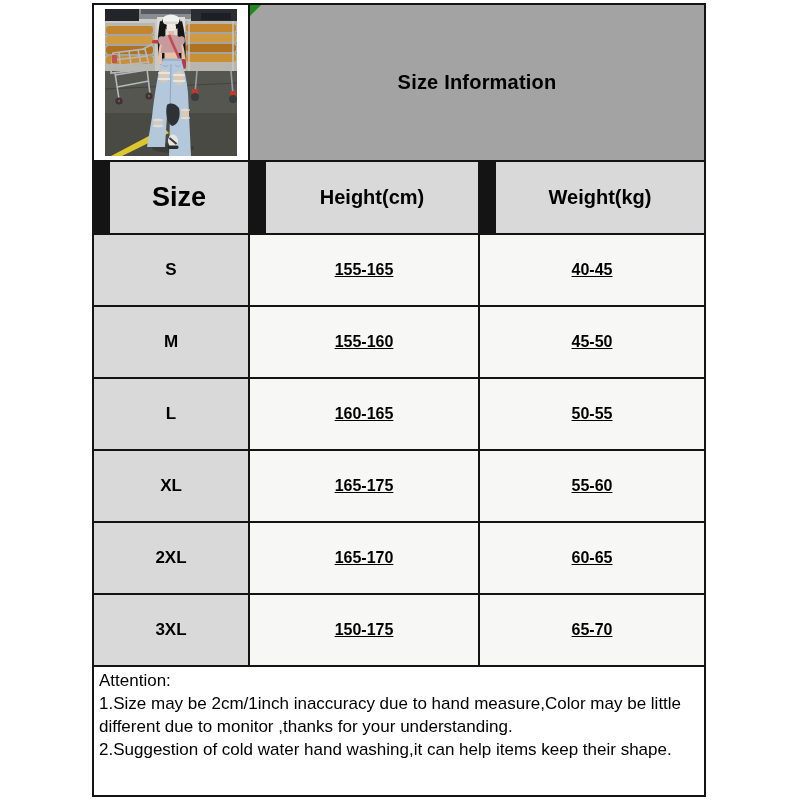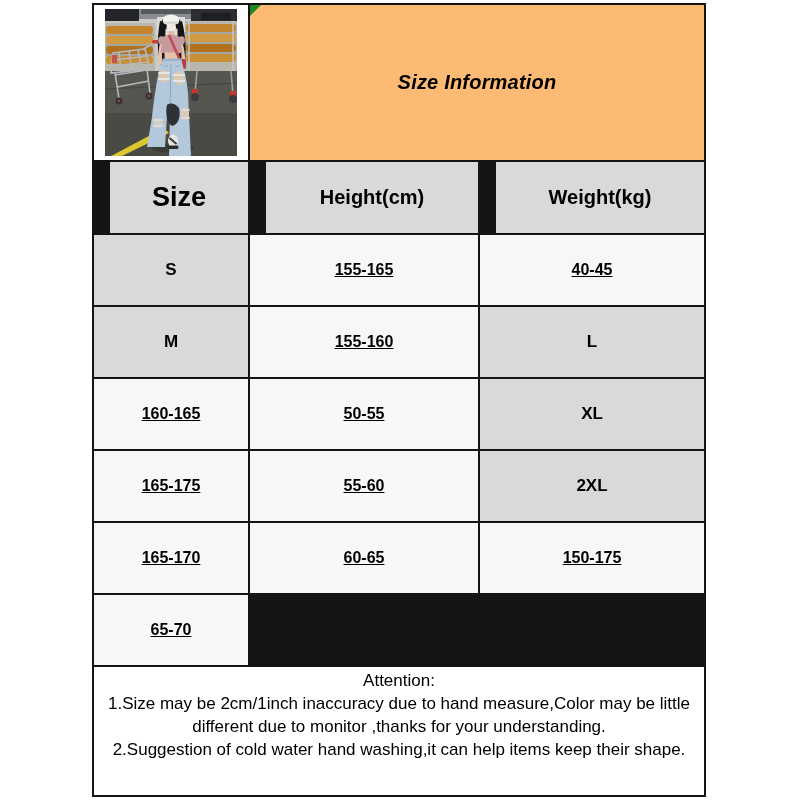--- a/index.html
+++ b/index.html
@@ -9,35 +9,35 @@
   
   .size-table{
     position:absolute;left:92px;top:3px;width:614px;box-sizing:border-box;
     display:grid;
     grid-template-columns:154px 228px 224px;
     grid-template-rows:155px 71px repeat(6,70px);
     gap:2px;padding:2px;background:#141414;
   }
   .cell{display:flex;align-items:center;justify-content:center;text-align:center;}
   .photo-cell{background:#ffffff;}
-  .title-cell{grid-column:2 / span 2;background:#fdba74;position:relative;font-style:italic;}
+  .title-cell{grid-column:2 / span 2;background:#a3a3a3;position:relative;}
   .title-text{font-size:20px;font-weight:bold;letter-spacing:0.2px;}
   .corner-marker{position:absolute;top:0;left:0;width:0;height:0;
     border-top:11px solid #1f8a1f;border-right:11px solid transparent;}
   .head{background:#d9d9d9;font-weight:bold;margin-left:16px;}
   .size-head{font-size:27px;}
   .col-head{font-size:20px;}
   .label{background:#d9d9d9;font-weight:bold;font-size:17px;}
   .val{background:#f7f7f6;font-weight:bold;font-size:16px;text-decoration:underline;}
 
   
   .attention{
     position:absolute;left:92px;top:665px;width:614px;height:132px;box-sizing:border-box;
     border:2px solid #141414;background:#ffffff;padding:2px 5px;
-    font-size:17px;line-height:23px;text-align:center;
+    font-size:17px;line-height:23px;
   }
   .attention p{margin:0;}
 
   
   .photo-wrap{width:132px;height:147px;overflow:hidden;background:#c9c9c5;}
 </style>
 </head>
 <body>
 
 <div class="canvas">
@@ -156,33 +156,35 @@
     <div class="cell head size-head">Size</div>
     <div class="cell head col-head">Height(cm)</div>
     <div class="cell head col-head">Weight(kg)</div>
 
     <div class="cell label">S</div>
     <div class="cell val">155-165</div>
     <div class="cell val">40-45</div>
 
     <div class="cell label">M</div>
     <div class="cell val">155-160</div>
+    <div class="cell val">45-50</div>
 
     <div class="cell label">L</div>
     <div class="cell val">160-165</div>
     <div class="cell val">50-55</div>
 
     <div class="cell label">XL</div>
     <div class="cell val">165-175</div>
     <div class="cell val">55-60</div>
 
     <div class="cell label">2XL</div>
     <div class="cell val">165-170</div>
     <div class="cell val">60-65</div>
 
+    <div class="cell label">3XL</div>
     <div class="cell val">150-175</div>
     <div class="cell val">65-70</div>
   </div>
 
   <div class="attention">
     <p>Attention:</p>
     <p>1.Size may be 2cm/1inch inaccuracy due to hand measure,Color may be little different due to monitor ,thanks for your understanding.</p>
     <p>2.Suggestion of cold water hand washing,it can help items keep their shape.</p>
   </div>
 

